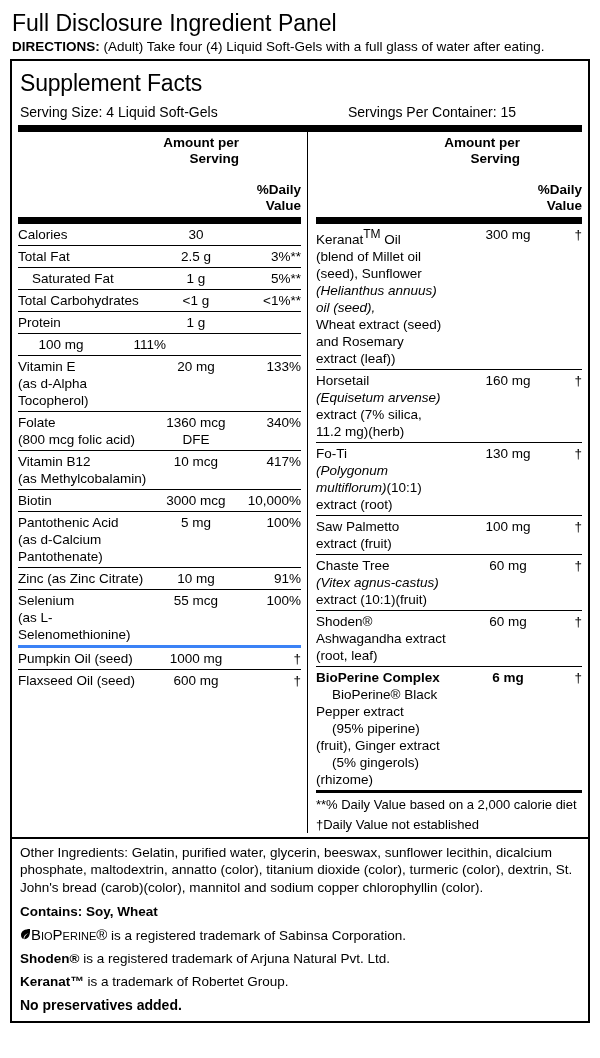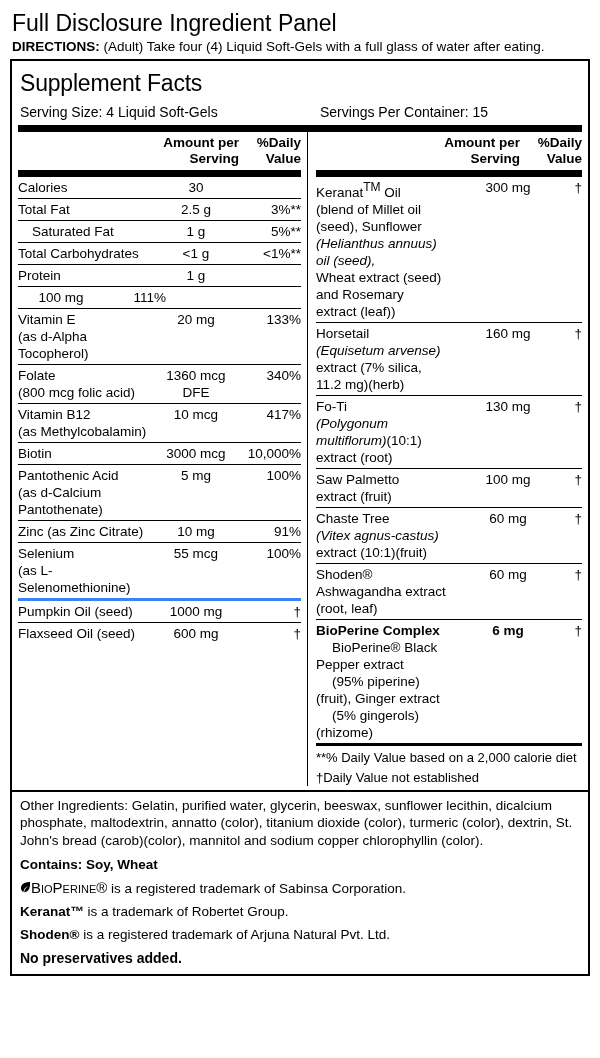--- a/index.html
+++ b/index.html
@@ -45,20 +45,21 @@
     line-height: 38px;
     font-weight: normal;
     letter-spacing: -0.2px;
     margin: 1px 0 0 2px;
   }
   .serving-row {
     display: flex;
     font-size: 14px;
     line-height: 18px;
     margin: 1px 0 4px 2px;
+    gap: 28px;
   }
   .serving-row .s1 { width: 300px; }
   .serving-row .s2 { flex: 1; }
 
   .cols {
     display: flex;
     border-top: 7px solid #000;
     padding-top: 0;
   }
   .col {
@@ -71,21 +72,21 @@
     display: flex;
     justify-content: flex-end;
     font-size: 13.5px;
     line-height: 16px;
     font-weight: bold;
     text-align: right;
     padding: 3px 0 3px 0;
     border-bottom: 7px solid #000;
   }
   .hdr .h-amt { width: 120px; }
-  .hdr .h-dv { width: 62px; }
+  .hdr .h-dv { width: 62px; margin-top: 47px; }
 
   .row {
     display: flex;
     align-items: flex-start;
     font-size: 13.5px;
     line-height: 17px;
     border-bottom: 1px solid #000;
     padding: 2px 0 2px 0;
   }
   .row.nb { border-bottom: none; }
@@ -294,19 +295,19 @@
 
   <div class="other">
     <p>
       <span>Other Ingredients:</span><span> Gelatin, purified water, glycerin, beeswax, sunflower lecithin, dicalcium phosphate, maltodextrin, annatto (color), titanium dioxide (color), turmeric (color), dextrin, St. John's bread (carob)(color), mannitol and sodium copper chlorophyllin (color).</span>
     </p>
     <p class="contains">Contains: Soy, Wheat</p>
     <div id="tm-lines">
         <div class="tm-line"><span class="leaf-icon"><svg width="11" height="12" viewBox="0 0 11 12">
               <path d="M10 1C5 1 1 3 1 7c0 2 1 3.5 2.5 4 0-3 2-5 5-6-2.5 1.5-4 3.5-4.3 6.2C8 11 10.5 8 10 1z" fill="#000"></path>
             </svg></span><b class="smallcaps" style="font-weight: normal;">BioPerine®</b><span> is a registered trademark of Sabinsa Corporation.</span></div>
+        <div class="tm-line"><b>Shoden®</b><span> is a registered trademark of Arjuna Natural Pvt. Ltd.</span></div>
         <div class="tm-line"><b>Keranat™</b><span> is a trademark of Robertet Group.</span></div>
-        <div class="tm-line"><b>Shoden®</b><span> is a registered trademark of Arjuna Natural Pvt. Ltd.</span></div>
       </div>
     <div class="nopres">No preservatives added.</div>
   </div>
 
 </div>
 
 </body></html>

